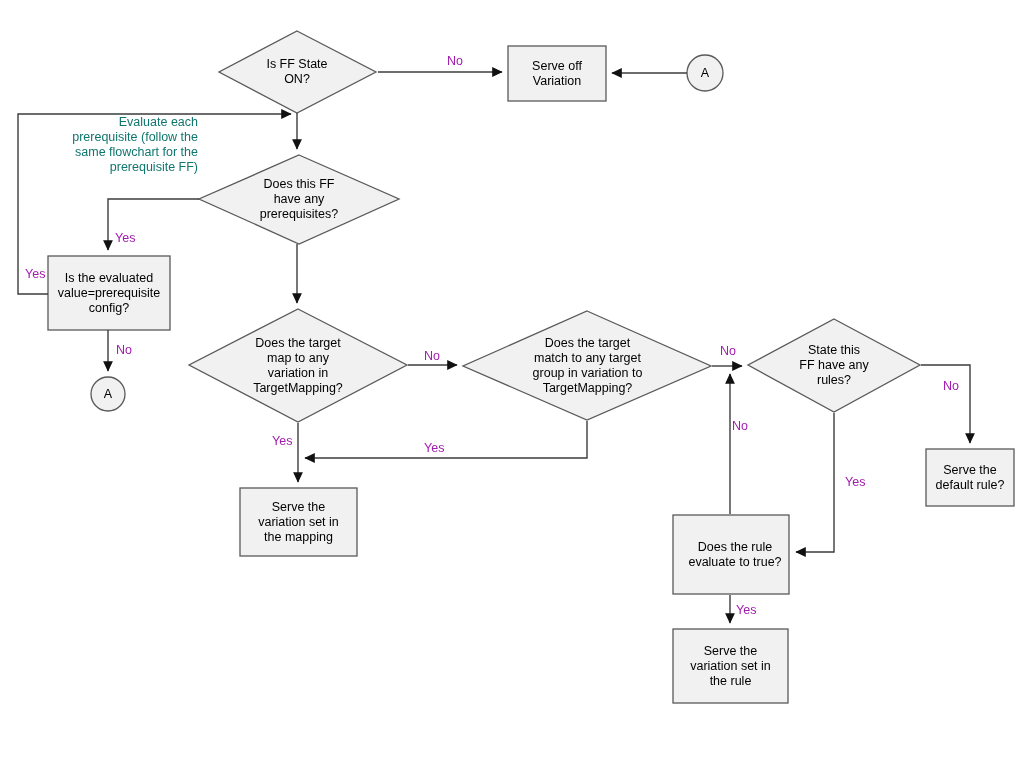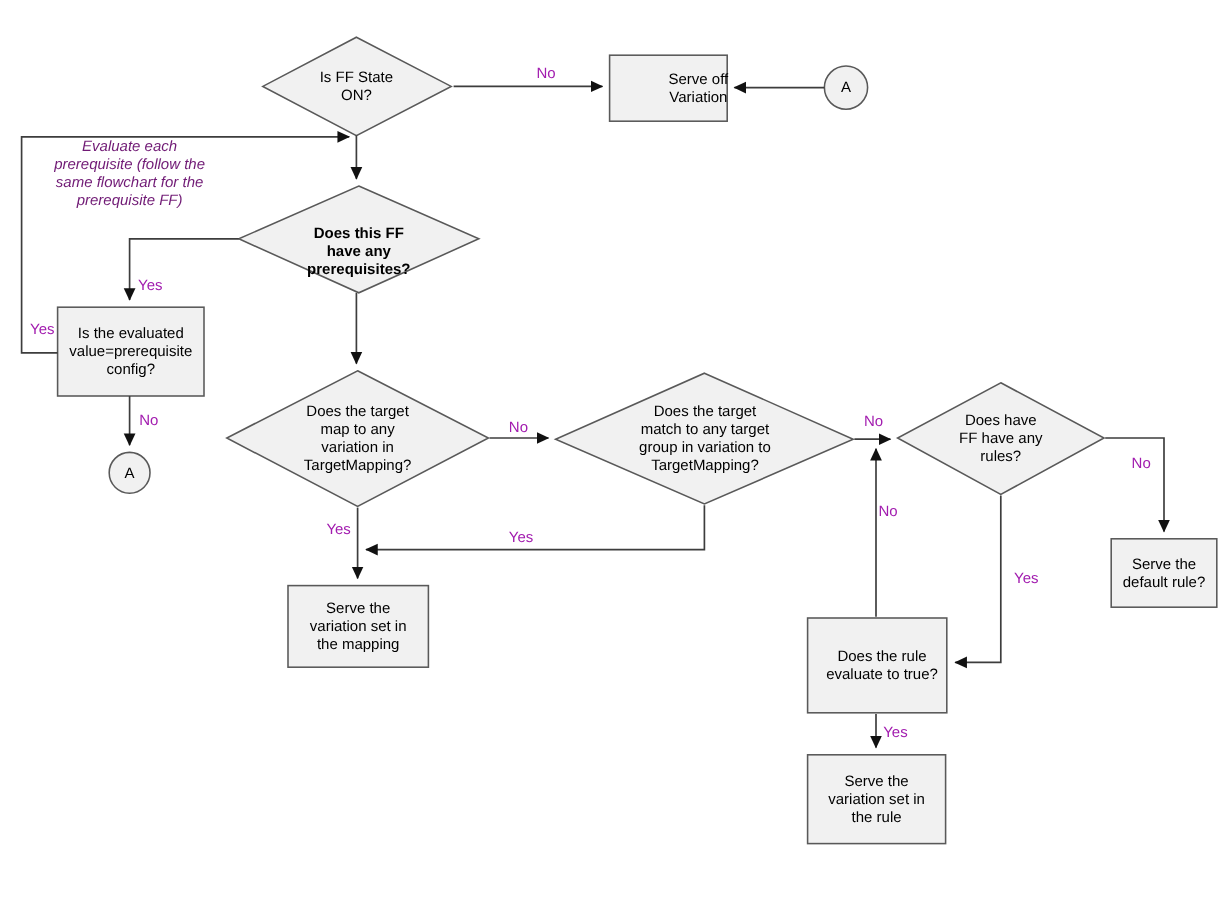--- a/index.html
+++ b/index.html
@@ -31,24 +31,23 @@
     font-size: 12.5px;
     line-height: 15px;
     color: #000000;
     white-space: pre-line;
     pointer-events: none;
   }
   .note {
     position: absolute;
     font-size: 12.5px;
     line-height: 15px;
-    color: #701a75;
+    color: #0f766e;
     white-space: pre-line;
-    text-align: center;
-    font-style: italic;
+    text-align: right;
   }
   .edge-label {
     position: absolute;
     font-size: 12.5px;
     line-height: 14px;
     color: #a21caf;
   }
 </style>
 </head>
 <body>
@@ -91,39 +90,39 @@
     <path d="M921,349 H970 V427" fill="none" stroke="#3d3d3d" stroke-width="1.4" marker-end="url(#arr)"></path>
     <path d="M834,397 V536 H796" fill="none" stroke="#3d3d3d" stroke-width="1.4" marker-end="url(#arr)"></path>
     <path d="M730,498 V358" fill="none" stroke="#3d3d3d" stroke-width="1.4" marker-end="url(#arr)"></path>
     <path d="M730,579 V607" fill="none" stroke="#3d3d3d" stroke-width="1.4" marker-end="url(#arr)"></path>
     <path d="M298,407 V466" fill="none" stroke="#3d3d3d" stroke-width="1.4" marker-end="url(#arr)"></path>
     <path d="M587,405 V442 H305" fill="none" stroke="#3d3d3d" stroke-width="1.4" marker-end="url(#arr)"></path>
   </svg>
 
   <div class="node-label" style="left:232px; top:37px; width:130px; height:38px;">Is FF State
 ON?</div>
-  <div class="node-label" style="left:508px; top:30px; width:98px; height:55px;padding-left:25px;">Serve off
+  <div class="node-label" style="left:508px; top:30px; width:98px; height:55px;">Serve off
 Variation</div>
   <div class="node-label" style="left:687px; top:39px; width:36px; height:36px;">A</div>
-  <div class="node-label" style="left:224px; top:170px; width:150px; height:46px;font-weight:bold;">Does this FF
+  <div class="node-label" style="left:224px; top:160px; width:150px; height:46px;">Does this FF
 have any
 prerequisites?</div>
   <div class="node-label" style="left:48px; top:240px; width:122px; height:74px;">Is the evaluated
 value=prerequisite
 config?</div>
   <div class="node-label" style="left:91px; top:361px; width:34px; height:34px;">A</div>
   <div class="node-label" style="left:218px; top:320px; width:160px; height:60px;">Does the target
 map to any
 variation in
 TargetMapping?</div>
   <div class="node-label" style="left:495px; top:320px; width:185px; height:60px;">Does the target
 match to any target
 group in variation to
 TargetMapping?</div>
-  <div class="node-label" style="left:774px; top:326px; width:120px; height:46px;">Does have
+  <div class="node-label" style="left:774px; top:326px; width:120px; height:46px;">State this
 FF have any
 rules?</div>
   <div class="node-label" style="left:926px; top:433px; width:88px; height:57px;">Serve the
 default rule?</div>
   <div class="node-label" style="left:673px; top:499px; width:124px; height:79px;">Does the rule
 evaluate to true?</div>
   <div class="node-label" style="left:673px; top:613px; width:115px; height:74px;">Serve the
 variation set in
 the rule</div>
   <div class="node-label" style="left:240px; top:472px; width:117px; height:68px;">Serve the

